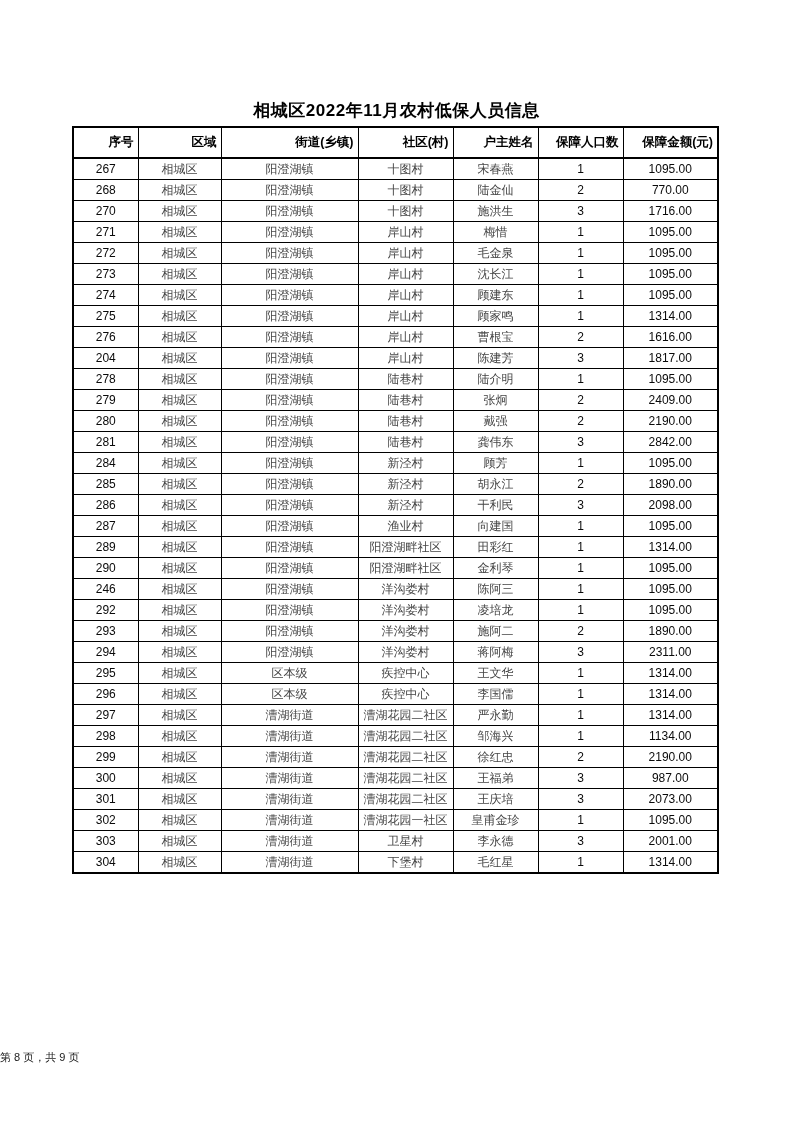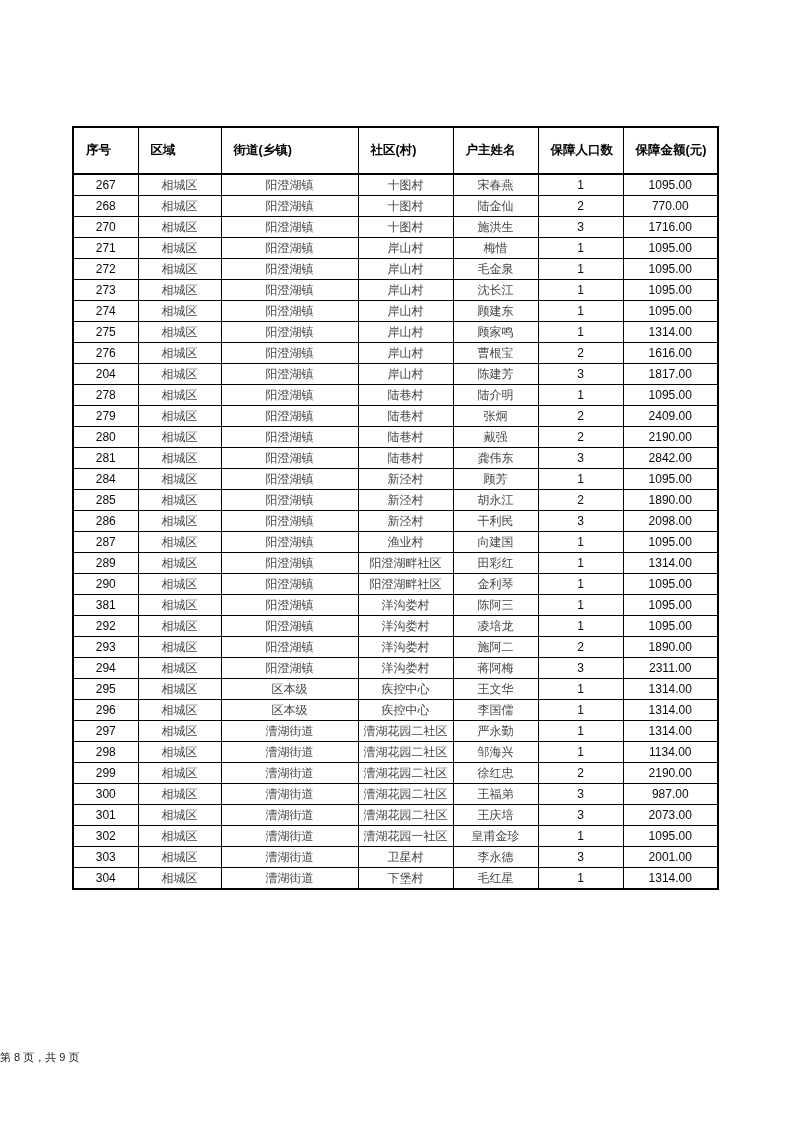--- a/index.html
+++ b/index.html
@@ -44,23 +44,23 @@
   col.c-amount    { width: 95px; }
   table.welfare th {
     border-left: 1px solid #000;
     border-right: 1px solid #000;
     border-top: 2px solid #000;
     border-bottom: 2px solid #000;
     height: 21px;
     font-size: 12.5px;
     font-weight: bold;
     color: #000000;
-    text-align: left;
+    text-align: right;
     vertical-align: middle;
-    padding: 12px;
+    padding: 4px;
     overflow: hidden;
     white-space: nowrap;
   }
   table.welfare td {
     border-left: 1px solid #000;
     border-right: 1px solid #000;
     border-top: 1.5px solid #000;
     border-bottom: 1.5px solid #000;
     height: 20px;
     font-size: 12px;
@@ -83,20 +83,21 @@
     text-align: left;
     font-size: 11px;
     color: #1a1a1a;
   }
 </style>
 </head>
 <body>
 
 <div class="page">
 
+  <div class="doc-title">相城区2022年11月农村低保人员信息</div>
 
   <table class="welfare">
     <colgroup>
       <col class="c-index">
       <col class="c-district">
       <col class="c-township">
       <col class="c-village">
       <col class="c-name">
       <col class="c-population">
       <col class="c-amount">
@@ -287,21 +288,21 @@
         <tr>
           <td class="num">290</td>
           <td>相城区</td>
           <td>阳澄湖镇</td>
           <td>阳澄湖畔社区</td>
           <td>金利琴</td>
           <td class="num">1</td>
           <td class="num">1095.00</td>
         </tr>
         <tr>
-          <td class="num">381</td>
+          <td class="num">246</td>
           <td>相城区</td>
           <td>阳澄湖镇</td>
           <td>洋沟娄村</td>
           <td>陈阿三</td>
           <td class="num">1</td>
           <td class="num">1095.00</td>
         </tr>
         <tr>
           <td class="num">292</td>
           <td>相城区</td>

